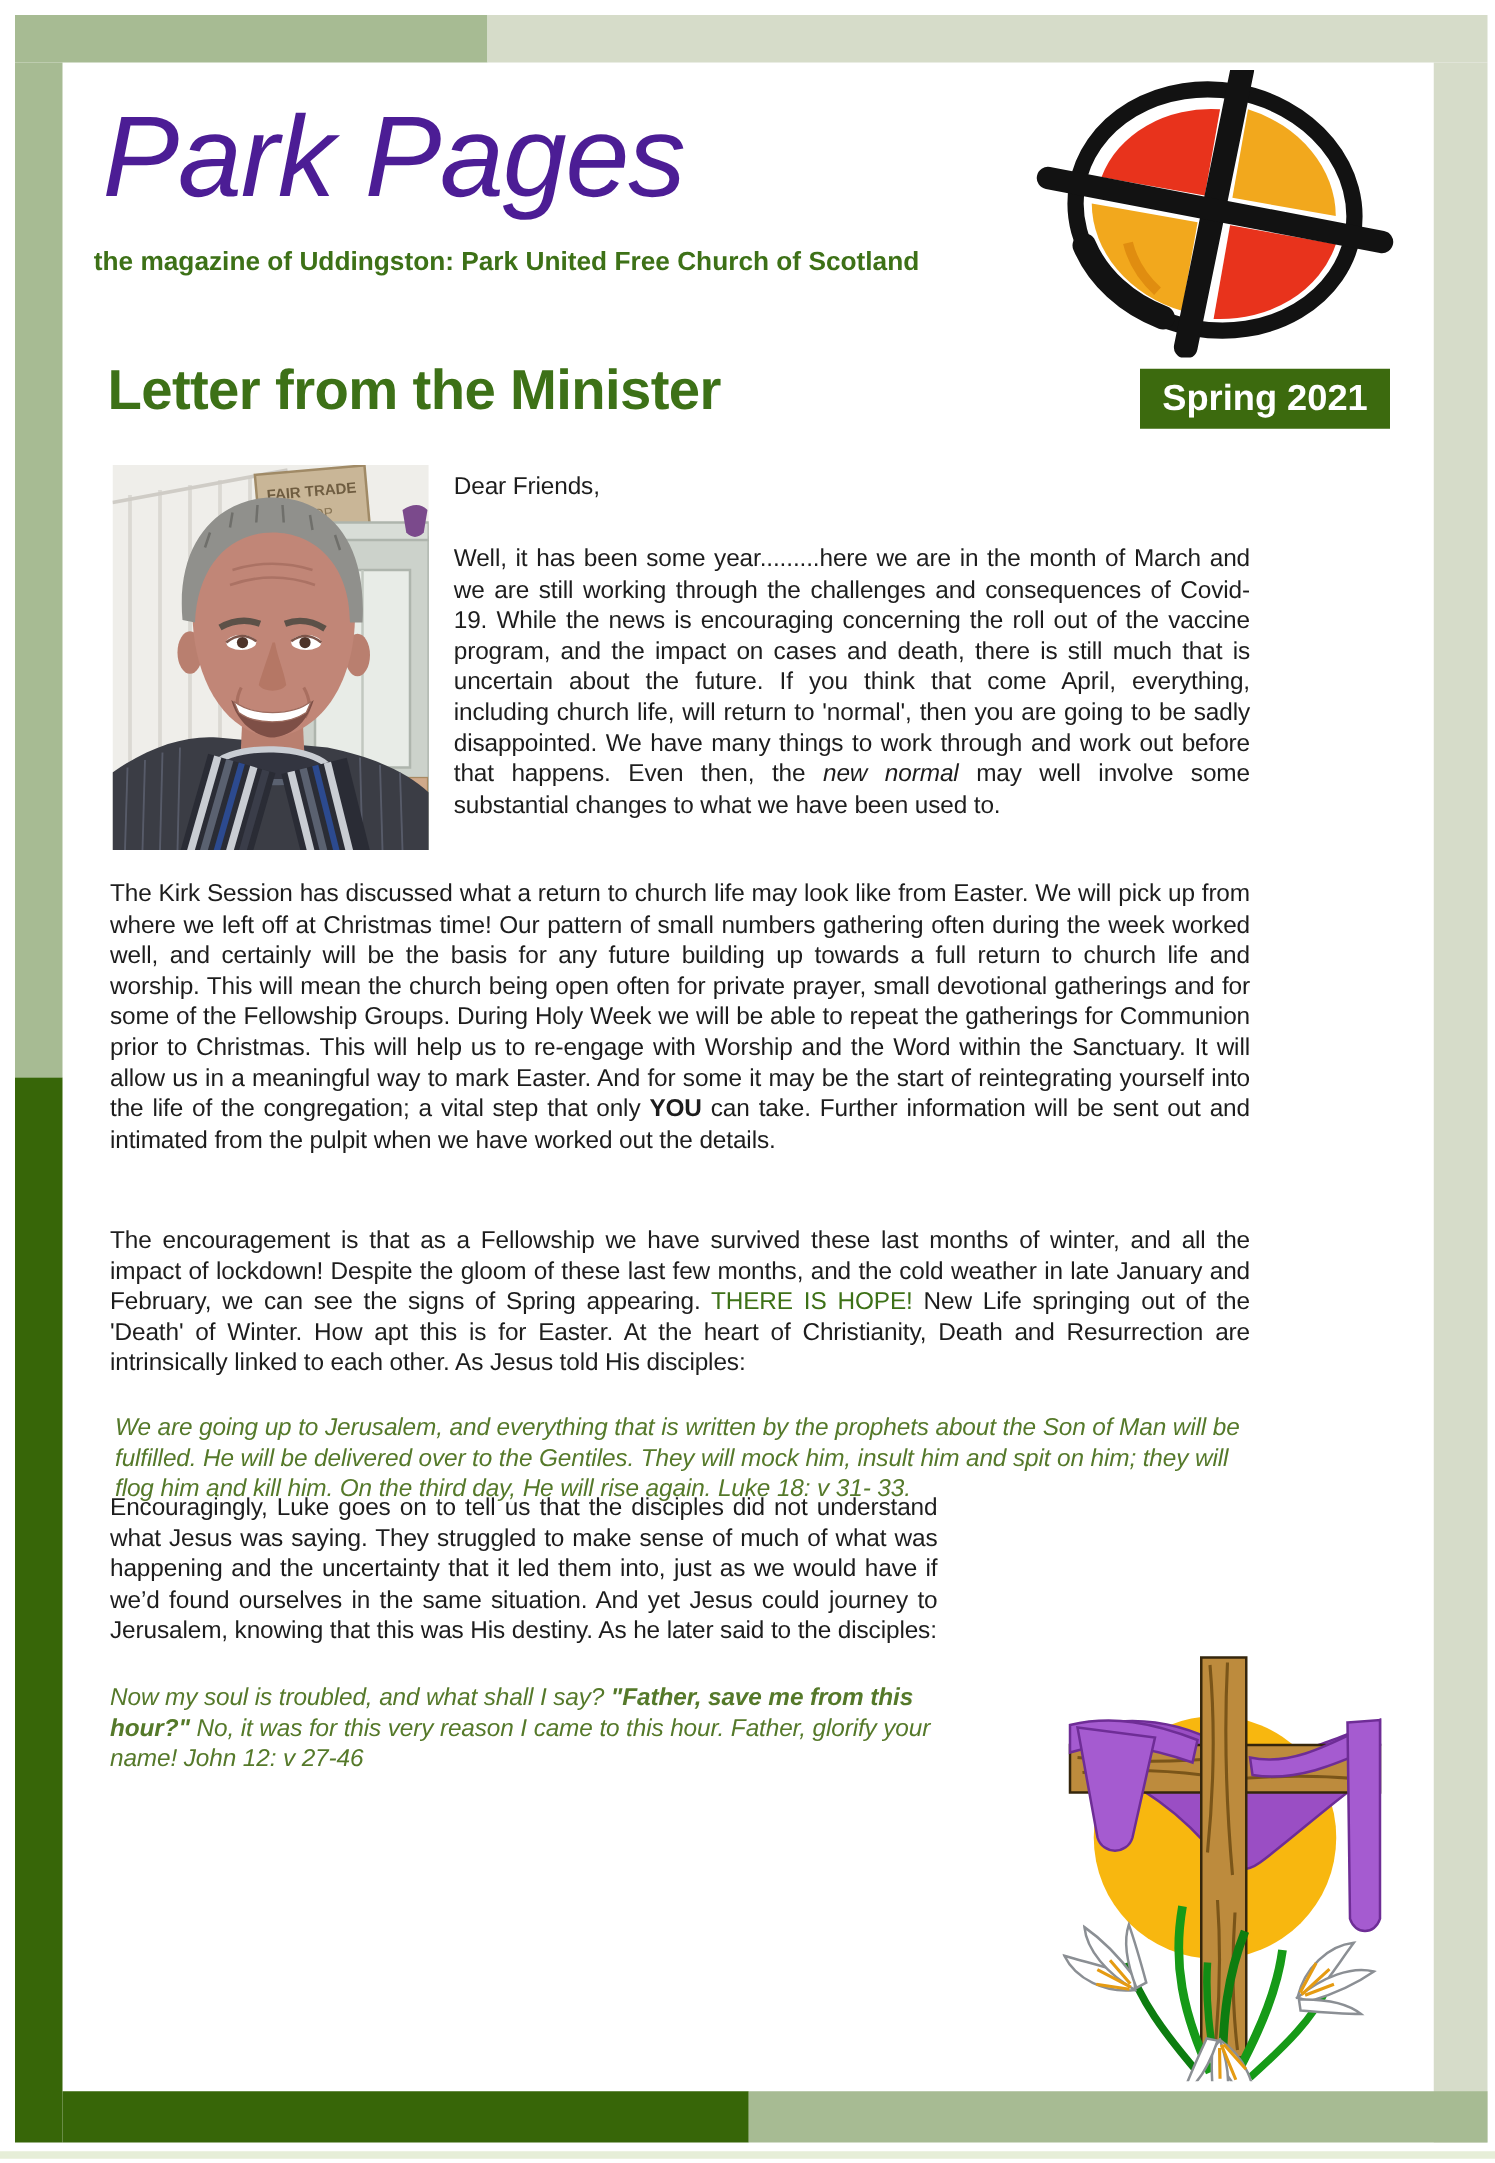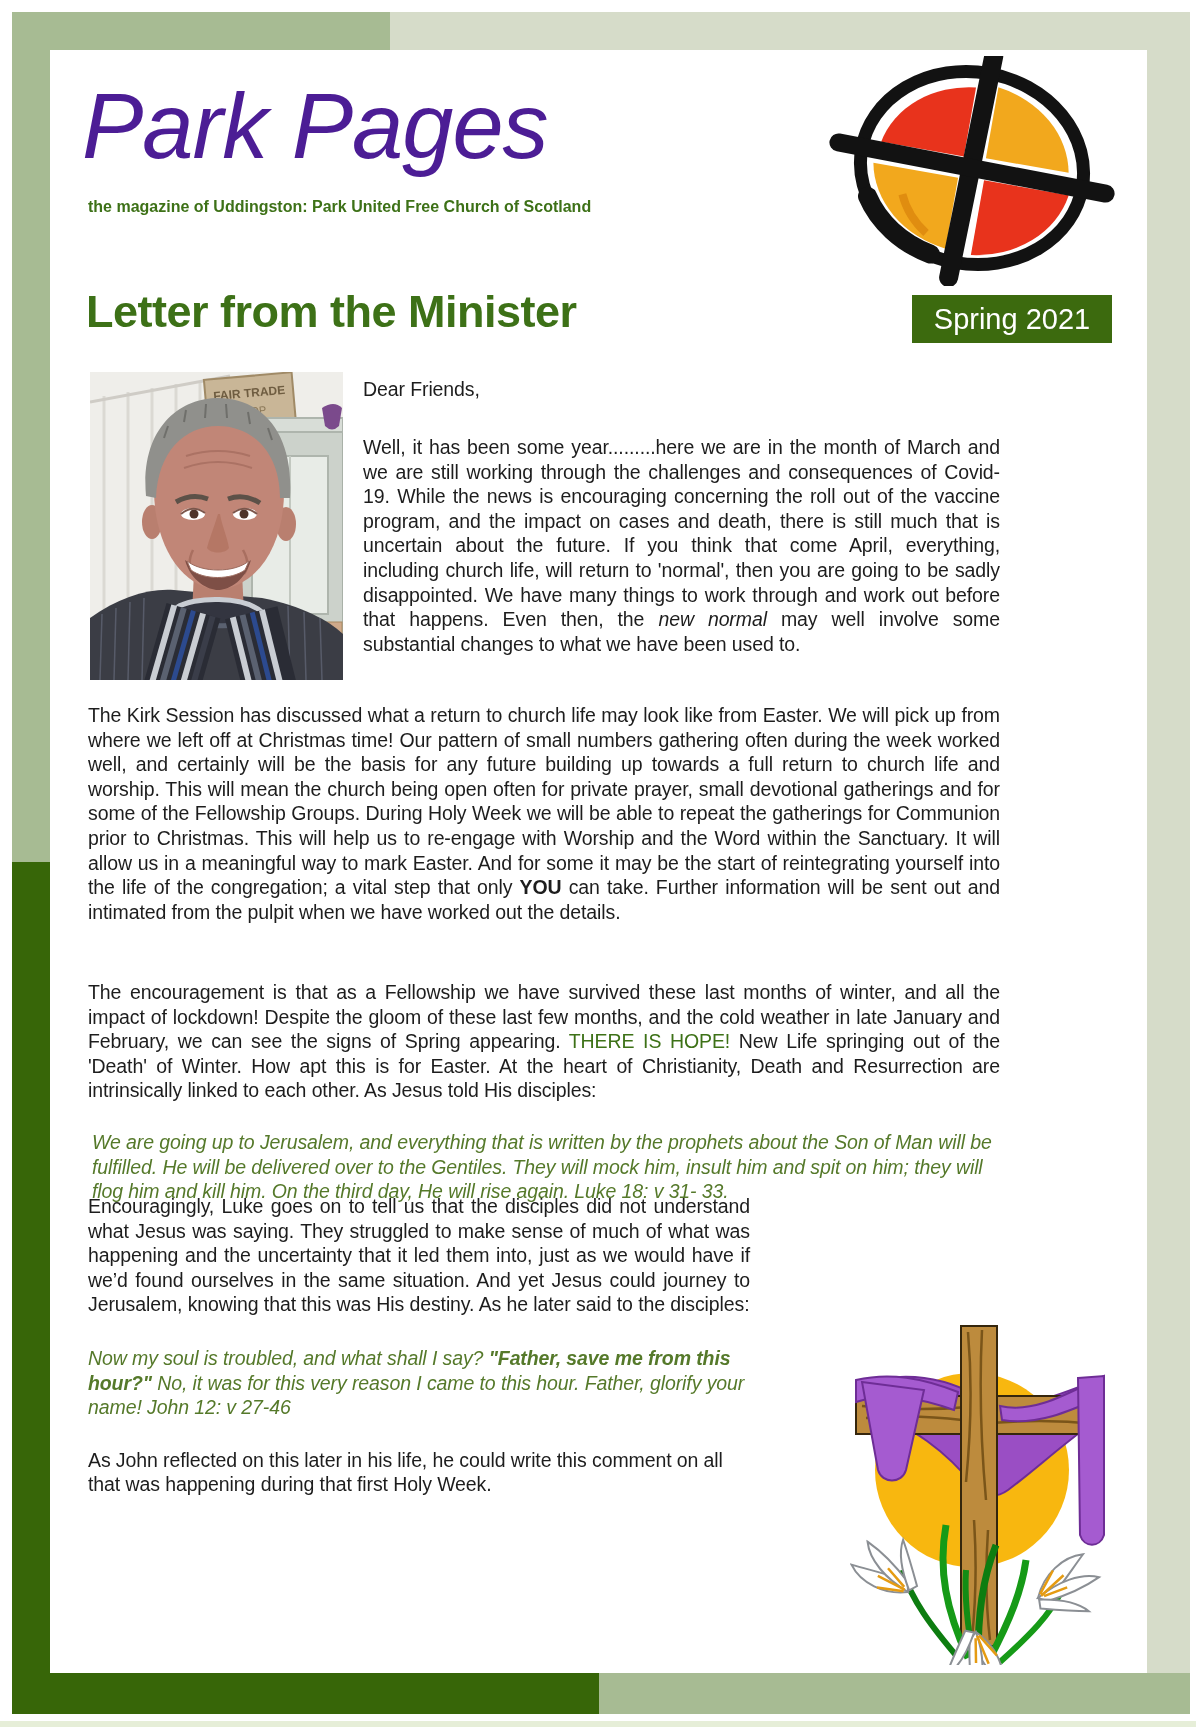--- a/index.html
+++ b/index.html
@@ -11,24 +11,24 @@
   .band-top-right{left:390px;top:12px;width:800px;height:38px;background:#d6dcc9;}
   .col-right{left:1147px;top:50px;width:43px;height:1664px;background:#d6dcc9;}
   .col-left-a{left:12px;top:50px;width:38px;height:812px;background:#a7bb93;}
   .col-left-b{left:12px;top:862px;width:38px;height:852px;background:#376608;}
   .band-bot-a{left:50px;top:1673px;width:549px;height:41px;background:#376608;}
   .band-bot-b{left:599px;top:1673px;width:591px;height:41px;background:#a7bb93;}
   .strip-bottom{left:0;top:1721px;width:1196px;height:6px;background:#e6eed8;}
   
   .title{left:82px;top:78px;margin:0;font-size:92px;font-weight:normal;font-style:italic;
          color:#4c1d95;letter-spacing:-1px;line-height:1.05;}
-  .subtitle{left:88px;top:198px;font-size:16px;font-weight:bold;color:#3d7117;}
+  .subtitle{left:75px;top:198px;font-size:21px;font-weight:bold;color:#3d7117;}
   .heading{left:86px;top:286px;margin:0;font-size:45px;font-weight:bold;color:#3d7117;letter-spacing:-0.5px;}
   .badge{left:912px;top:295px;width:200px;height:48px;background:#3c6a0e;color:#ffffff;
-         font-weight:normal;font-size:29px;display:flex;align-items:center;justify-content:center;}
+         font-weight:bold;font-size:29px;display:flex;align-items:center;justify-content:center;}
   .logo{left:828px;top:56px;width:288px;height:230px;}
   
   .page p{margin:0;}
   .p{font-size:19.5px;line-height:24.6px;color:#1d1d1d;letter-spacing:-0.1px;}
   .just{text-align:justify;}
   .sal{left:363px;top:377px;}
   .p1{left:363px;top:435px;width:637px;}
   .p2{left:88px;top:703px;width:912px;}
   .p3{left:88px;top:980px;width:912px;}
   .q{color:#55792a;font-style:italic;}
@@ -181,21 +181,20 @@
   <p class="abs p just p2"><span>The Kirk Session has discussed what a return to church life may look like from Easter. We will pick up from where we left off at Christmas time! Our pattern of small numbers gathering often during the week worked well, and certainly will be the basis for any future building up towards a full return to church life and worship. This will mean the church being open often for private prayer, small devotional gatherings and for some of the Fellowship Groups. During Holy Week we will be able to repeat the gatherings for Communion prior to Christmas. This will help us to re-engage with Worship and the Word within the Sanctuary. It will allow us in a meaningful way to mark Easter. And for some it may be the start of reintegrating yourself into the life of the congregation; a vital step that only </span><strong>YOU</strong><span> can take. Further information will be sent out and intimated from the pulpit when we have worked out the details.</span></p>
 
   <p class="abs p just p3"><span>The encouragement is that as a Fellowship we have survived these last months of winter, and all the impact of lockdown!  Despite the gloom of these last few months, and the cold weather in late January and February, we can see the signs of Spring appearing. </span><span class="hope">THERE IS HOPE!</span><span> New Life springing out of the 'Death' of Winter. How apt this is for Easter. At the heart of Christianity, Death and Resurrection are intrinsically linked to each other. As Jesus told His disciples:</span></p>
 
   <p class="abs p q q1">We are going up to Jerusalem, and everything that is written by the prophets about the Son of Man will be fulfilled. He will be delivered over to the Gentiles. They will mock him, insult him and spit on him; they will flog him and kill him. On the third day, He will rise again.  Luke 18: v 31- 33.</p>
 
   <div class="abs flow">
     <div class="wrap-spacer"></div>
     <p class="p just">Encouragingly, Luke goes on to tell us that the disciples did not understand what Jesus was saying. They struggled to make sense of much of what was happening and the uncertainty that it led them into, just as we would have if we’d found ourselves in the same situation. And yet Jesus could journey to Jerusalem, knowing that this was His destiny. As he later said to the disciples:</p>
     <p class="p q sp2"><span>Now my soul is troubled, and what shall I say? </span><strong>"Father, save me from this hour?"</strong><span> No, it was for this very reason I came to this hour. Father, glorify your name!  John 12: v 27-46</span></p>
-    <p class="p sp3">As John reflected on this later in his life, he could write this comment on all that was happening during that first Holy Week.</p>
   </div>
 
   <svg class="abs easter" viewBox="0 0 260 345">
     <circle cx="122" cy="150" r="97" fill="#f8b70f"></circle>
     <path d="M10 64 C55 50 95 58 128 76 C165 96 205 76 252 58 L252 96 C215 122 185 150 158 170 C147 178 133 178 126 168 C100 136 60 100 10 92 Z" fill="#9a4ec4" stroke="#6e2d96" stroke-width="2"></path>
     <g>
       <rect x="6" y="76" width="248" height="38" fill="#bd8b3d" stroke="#35260c" stroke-width="2"></rect>
       <path d="M12 86 q60 6 118 0 M130 104 q60 -6 116 0 M16 98 q50 -4 96 2" stroke="#7a5519" stroke-width="2.5" fill="none"></path>
     </g>
     <g>

